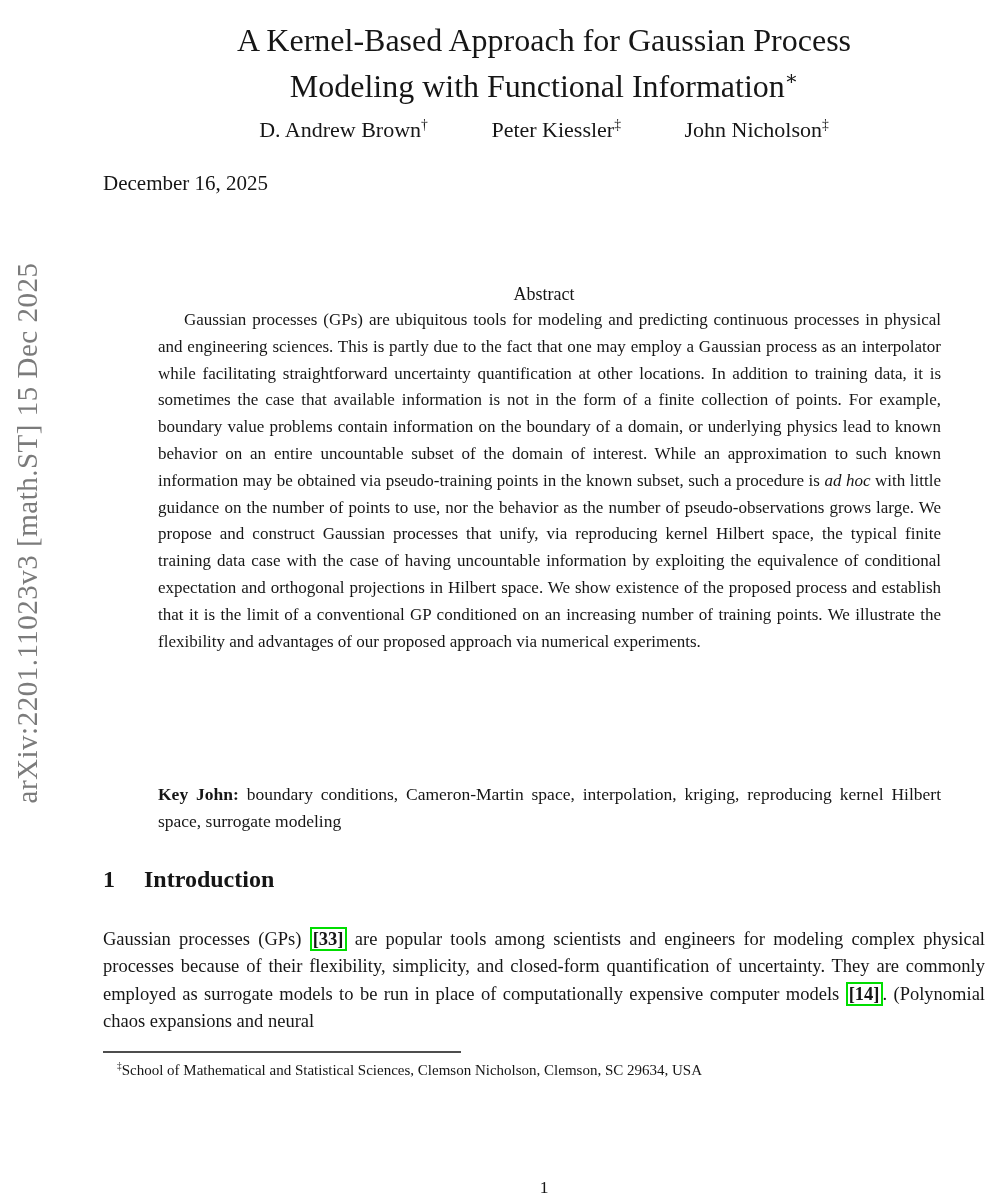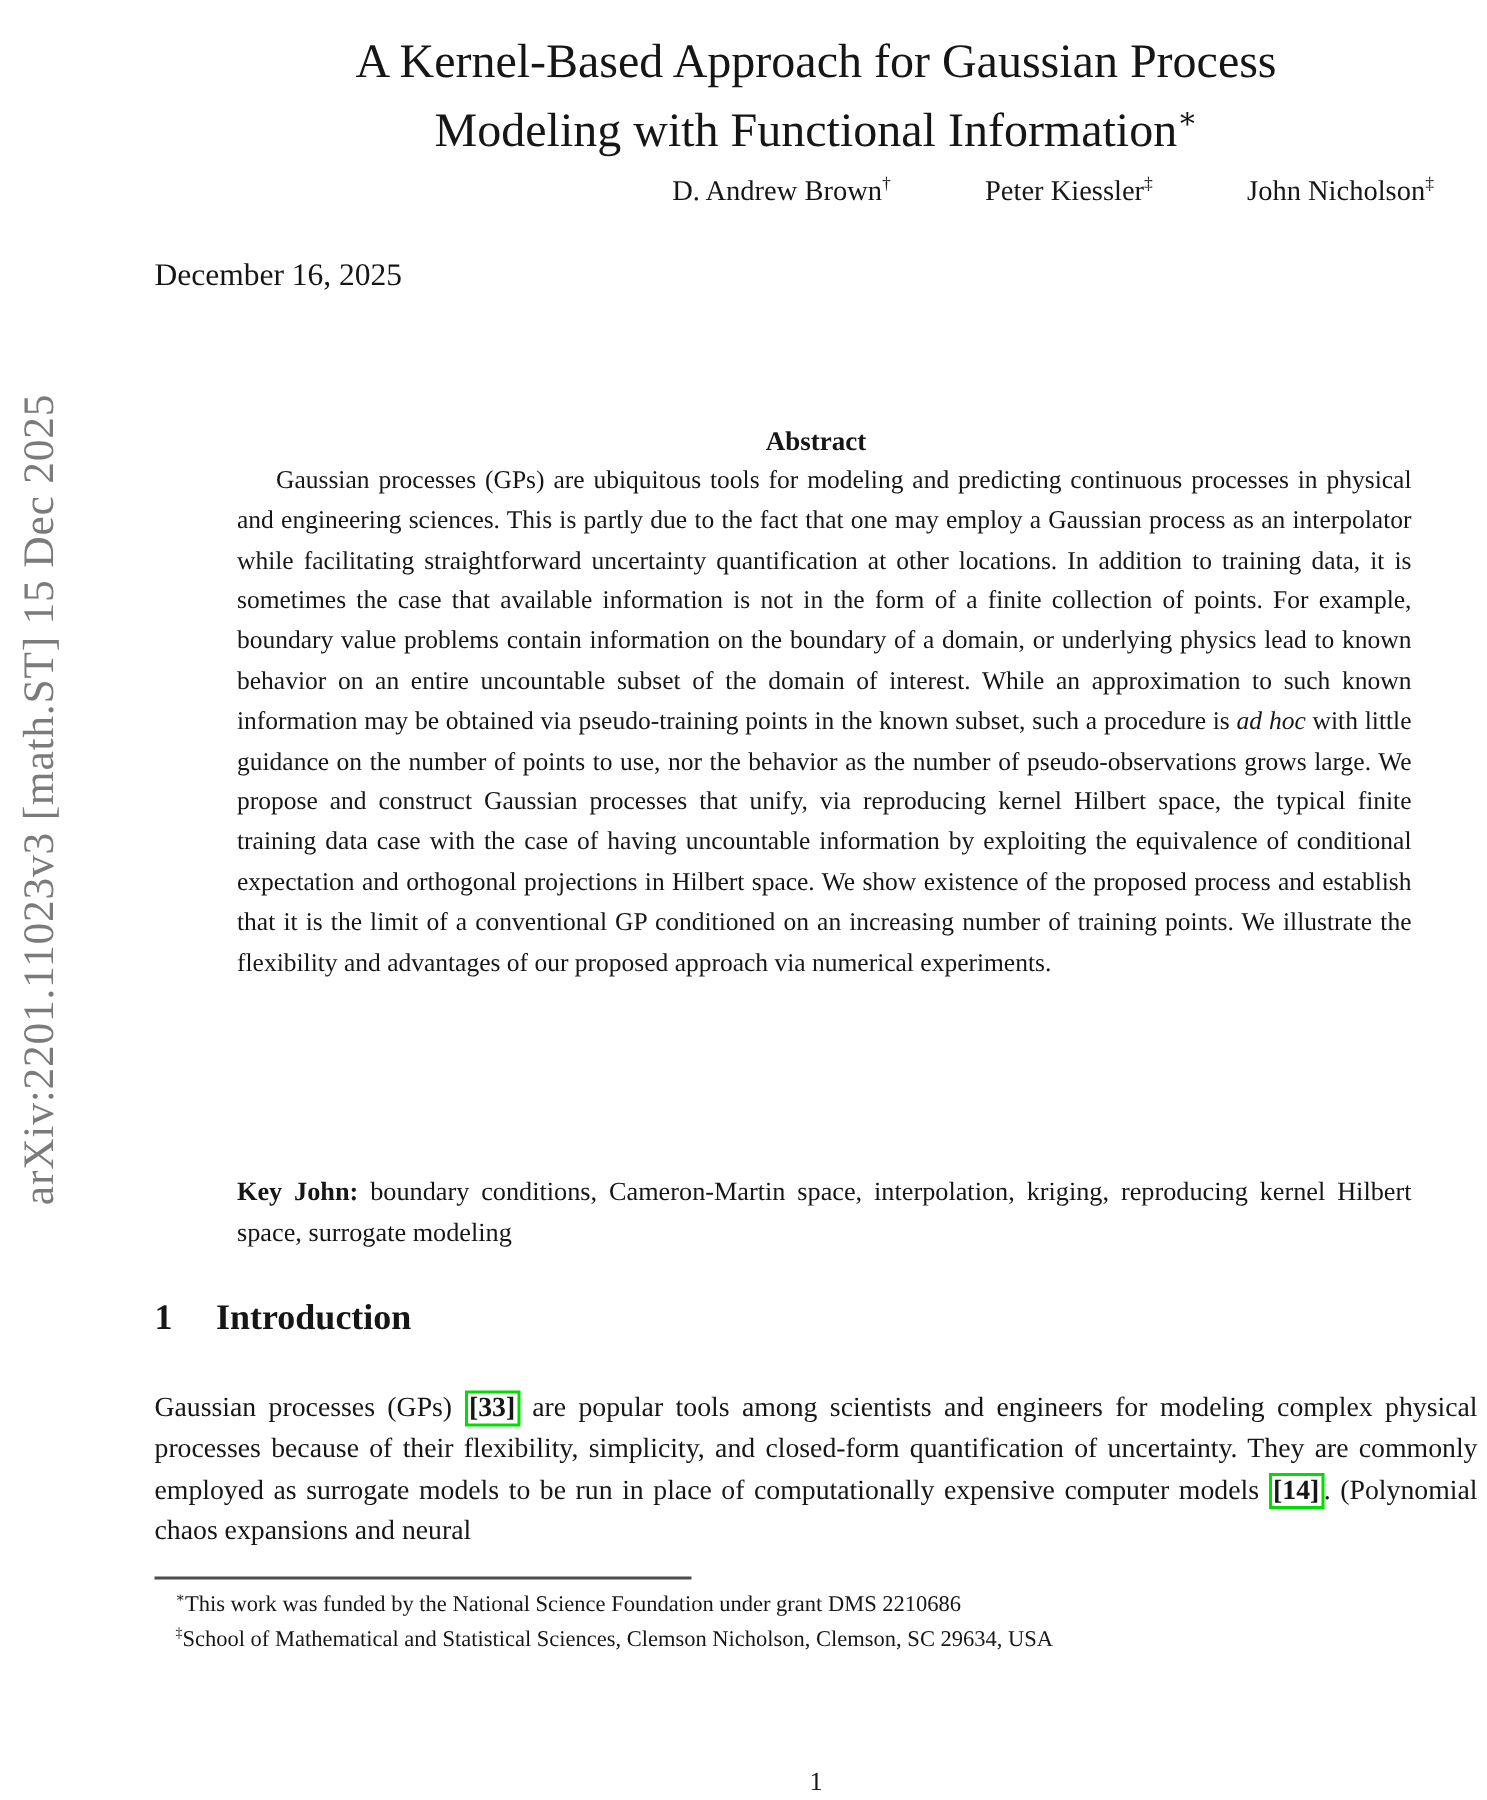--- a/index.html
+++ b/index.html
@@ -45,40 +45,40 @@
   .sup {
     vertical-align: super;
     font-size: 62%;
     line-height: 0;
   }
   .authors-row {
     position: absolute;
     left: 103px;
     width: 882px;
     top: 117px;
-    text-align: right;
-    font-size: 19px;
+    text-align: center;
+    font-size: 22px;
   }
   .author { display: inline-block; margin: 0 29px; }
   .date-line {
     position: absolute;
     left: 103px;
     width: 882px;
     top: 171px;
     text-align: left;
     font-size: 21px;
   }
   .abstract-heading {
     position: absolute;
     left: 103px;
     width: 882px;
     top: 284px;
     text-align: center;
     font-size: 18px;
-    font-weight: bold;
+    font-weight: normal;
   }
   .abstract-body {
     position: absolute;
     left: 158px;
     width: 783px;
     top: 307px;
     font-size: 17px;
     line-height: 26.8px;
     text-align: justify;
     text-indent: 26px;
@@ -169,19 +169,18 @@
 
   <p class="keywords"><b>Key John:</b><span> boundary conditions, Cameron-Martin space, interpolation, kriging, reproducing kernel Hilbert space, surrogate modeling</span></p>
 
   <h2 class="section-heading"><span class="sec-num">1</span><span>Introduction</span></h2>
 
   <p class="body-text"><span>Gaussian processes (GPs) </span><span class="cite">[33]</span><span> are popular tools among scientists and engineers for modeling complex physical processes because of their flexibility, simplicity, and closed-form quantification of uncertainty. They are commonly employed as surrogate models to be run in place of computationally expensive computer models </span><span class="cite">[14]</span><span>. (Polynomial chaos expansions and neural</span></p>
 
   <div class="footnote-rule"></div>
 
   <div class="footnotes">
-    <p><span class="sup">∗</span><span>This work was funded by the National Science Foundation under grant DMS 2210686</span></p>
     <p><span class="sup">‡</span><span>School of Mathematical and Statistical Sciences, Clemson Nicholson, Clemson, SC 29634, USA</span></p>
   </div>
 
   <div class="page-number">1</div>
 
 </div>
 
 </body></html>

